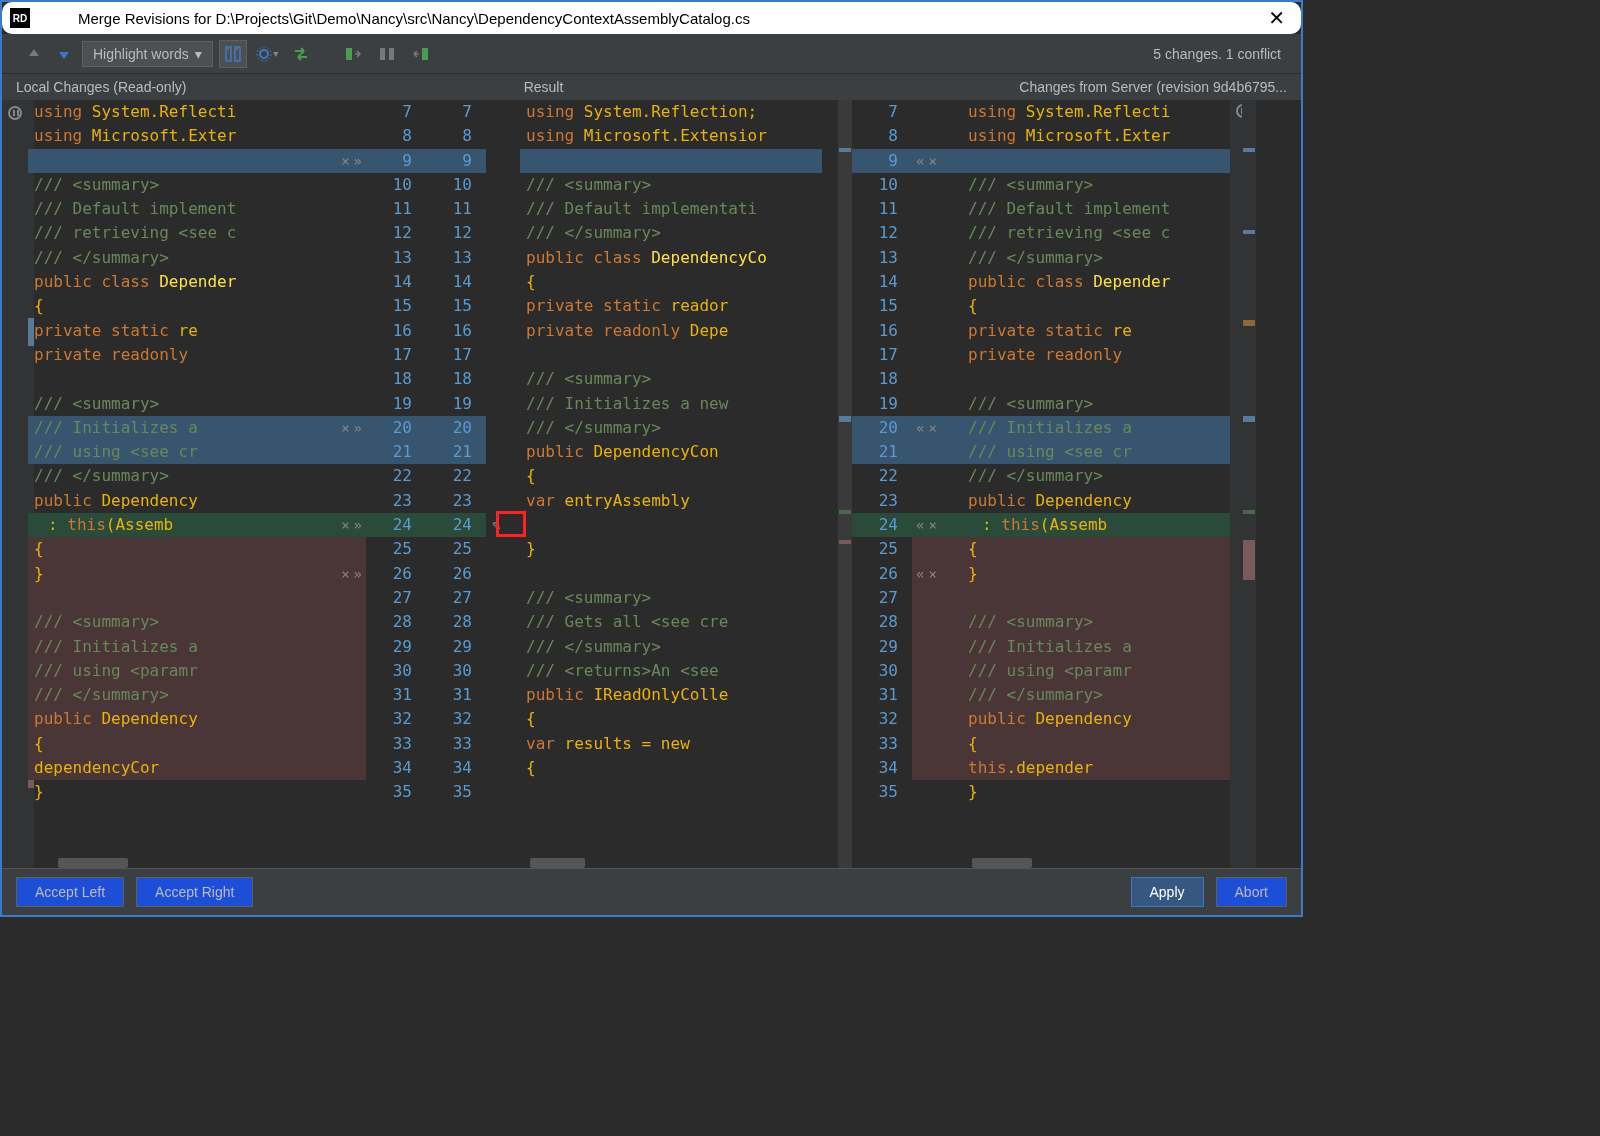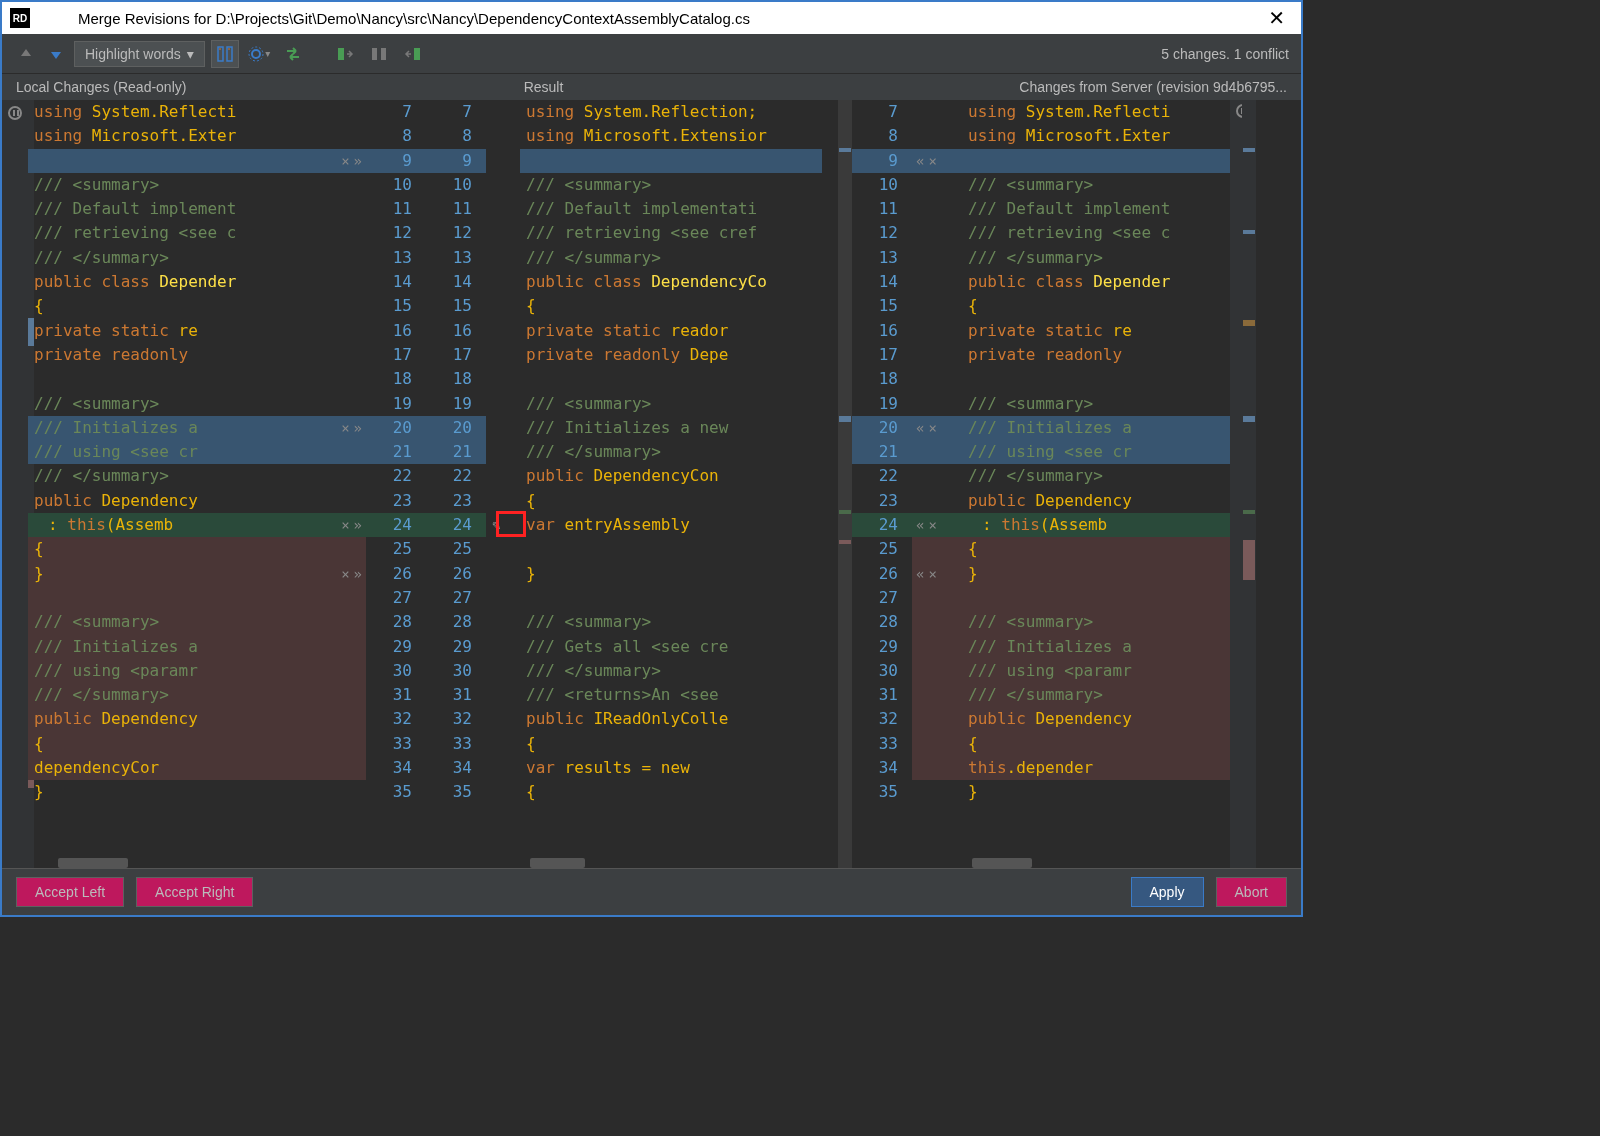--- a/index.html
+++ b/index.html
@@ -13,20 +13,21 @@
     border: 2px solid #3a7bc8;
   }
   .titlebar {
     background: #ffffff;
     color: #000;
     height: 32px;
     display: flex;
     align-items: center;
     padding: 16px 8px;
     font-size: 15px;
+    border-radius: 10px;
   }
   .rd-logo {
     width: 20px; height: 20px;
     background: #000;
     color: #fff;
     font-size: 10px;
     font-weight: bold;
     display: flex;
     align-items: center;
     justify-content: center;
@@ -36,21 +37,21 @@
   .close-btn {
     font-size: 20px;
     cursor: pointer;
     padding: 0 8px;
   }
   .toolbar {
     background: #3c3f41;
     height: 40px;
     display: flex;
     align-items: center;
-    padding: 0 12px;
+    padding: 0 20px;
     gap: 6px;
     border-bottom: 1px solid #2b2b2b;
   }
   .tb-arrow-up, .tb-arrow-down {
     width: 24px; height: 24px;
     display: flex; align-items: center; justify-content: center;
   }
   .tb-arrow-up { color: #787878; }
   .tb-arrow-down { color: #3a7bc8; }
   .highlight-dd {
@@ -175,21 +176,21 @@
   .bottom-bar {
     background: #3c3f41;
     height: 47px;
     display: flex;
     align-items: center;
     padding: 0 14px;
     gap: 12px;
     border-top: 1px solid #555;
   }
   .btn {
-    background: #be185d;
+    background: #1d4ed8;
     border: 1px solid #5e6060;
     color: #bbbbbb;
     padding: 6px 18px;
     font-size: 14px;
     cursor: pointer;
   }
   .btn.primary {
     border: 1px solid #3a7bc8;
     background: #365880;
     color: #fff;
@@ -480,21 +481,20 @@
     </div>
 
   <div class="col col-mid" id="col-mid">
     <div class="scroll-hbar" style="left:10px;width:55px"></div>
 
   <div class="line "><span class="kw">using</span><span class="ident"> System.Reflection;</span></div>
       <div class="line "><span class="kw">using</span><span class="ident"> Microsoft.Extensior</span></div>
       <div class="line bg-blue"><span>&nbsp;</span></div>
       <div class="line "><span class="hl-green">/// &lt;summary&gt;</span></div>
       <div class="line "><span class="hl-green">/// Default implementati</span></div>
-      <div class="line "><span class="hl-green">/// retrieving &lt;see cref</span></div>
       <div class="line "><span class="hl-green">/// &lt;/summary&gt;</span></div>
       <div class="line "><span class="kw">public</span><span class="kw"> class</span><span class="cls"> DependencyCo</span></div>
       <div class="line "><span class="ident">{</span></div>
       <div class="line "><span class="kw">    private</span><span class="kw"> static</span><span class="ident"> reador</span></div>
       <div class="line "><span class="kw">    private</span><span class="kw"> readonly</span><span class="ident"> Depe</span></div>
       <div class="line "><span>&nbsp;</span></div>
       <div class="line "><span class="hl-green">    /// &lt;summary&gt;</span></div>
       <div class="line "><span class="hl-green">    /// Initializes a new</span></div>
       <div class="line "><span class="hl-green">    /// &lt;/summary&gt;</span></div>
       <div class="line "><span class="kw">    public</span><span class="ident"> DependencyCon</span></div>

